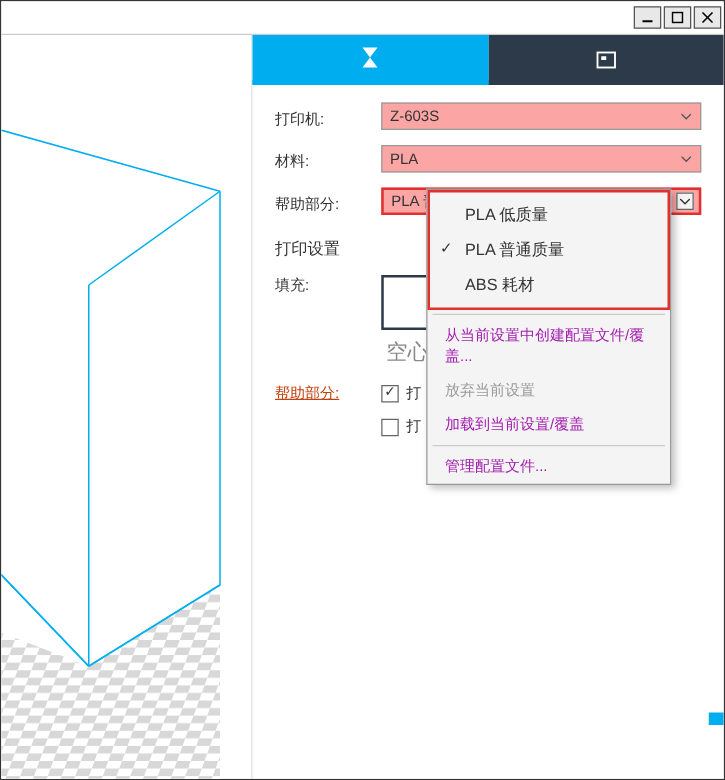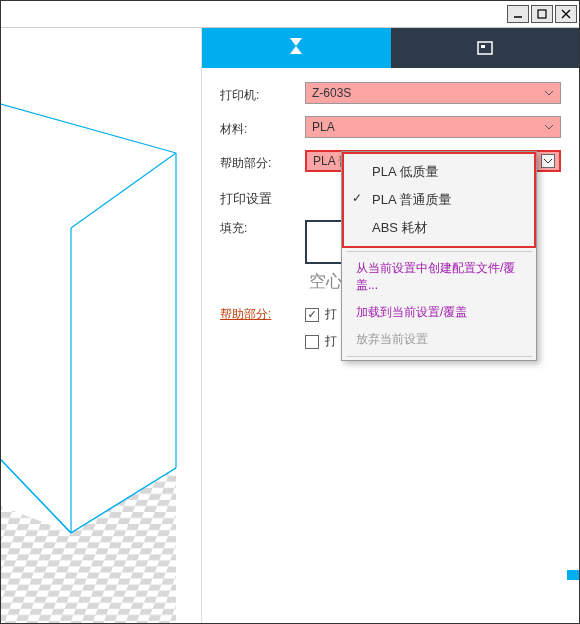--- a/index.html
+++ b/index.html
@@ -205,16 +205,17 @@
 </div>
 
 <div class="dropdown">
   <div class="dd-group">
     <div class="dd-item">PLA 低质量</div>
     <div class="dd-item checked">PLA 普通质量</div>
     <div class="dd-item">ABS 耗材</div>
   </div>
   <div class="dd-sep"></div>
   <div class="dd-plain">从当前设置中创建配置文件/覆盖...</div>
+  <div class="dd-plain disabled">放弃当前设置</div>
   <div class="dd-plain">加载到当前设置/覆盖</div>
-  <div class="dd-plain disabled">放弃当前设置</div>
   <div class="dd-sep"></div>
+  <div class="dd-plain">管理配置文件...</div>
 </div>
 
 </body></html>

